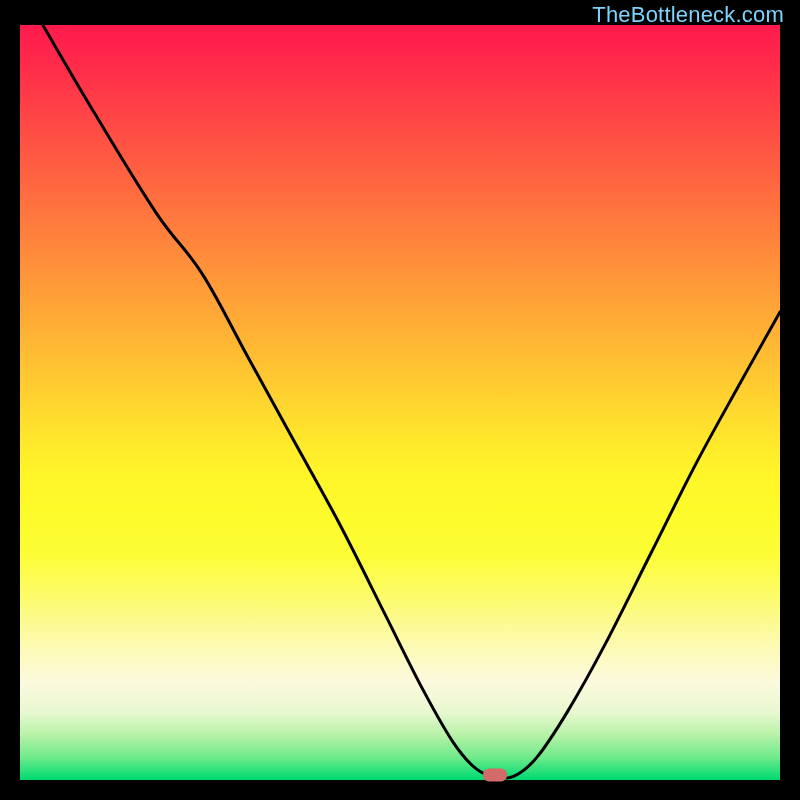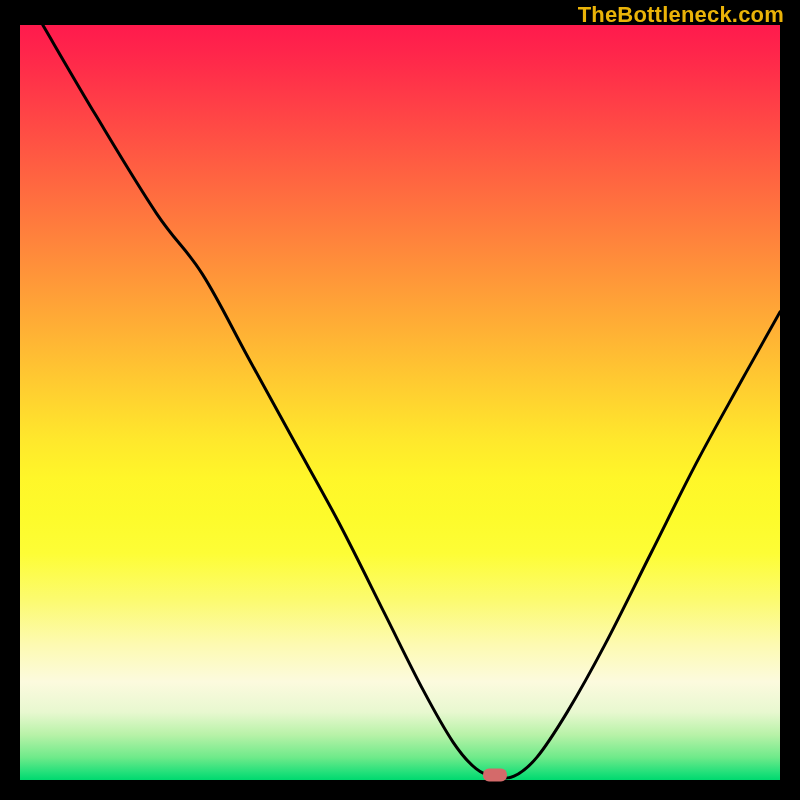--- a/index.html
+++ b/index.html
@@ -62,23 +62,23 @@
     width: 24px;
     height: 13px;
     background: #d46a6a;
     border-radius: 6px;
     transform: translate(-50%, -50%);
   }
   .watermark {
     position: absolute;
     top: 2px;
     right: 16px;
-    color: #eab308;
+    color: #7dd3fc;
     font-size: 22px;
-    font-weight: 700;
+    font-weight: 400;
     letter-spacing: 0.2px;
     user-select: none;
   }
 </style>
 </head>
 <body>
 
 <div class="frame">
   <div class="watermark">TheBottleneck.com</div>
   <div class="plot-area">

